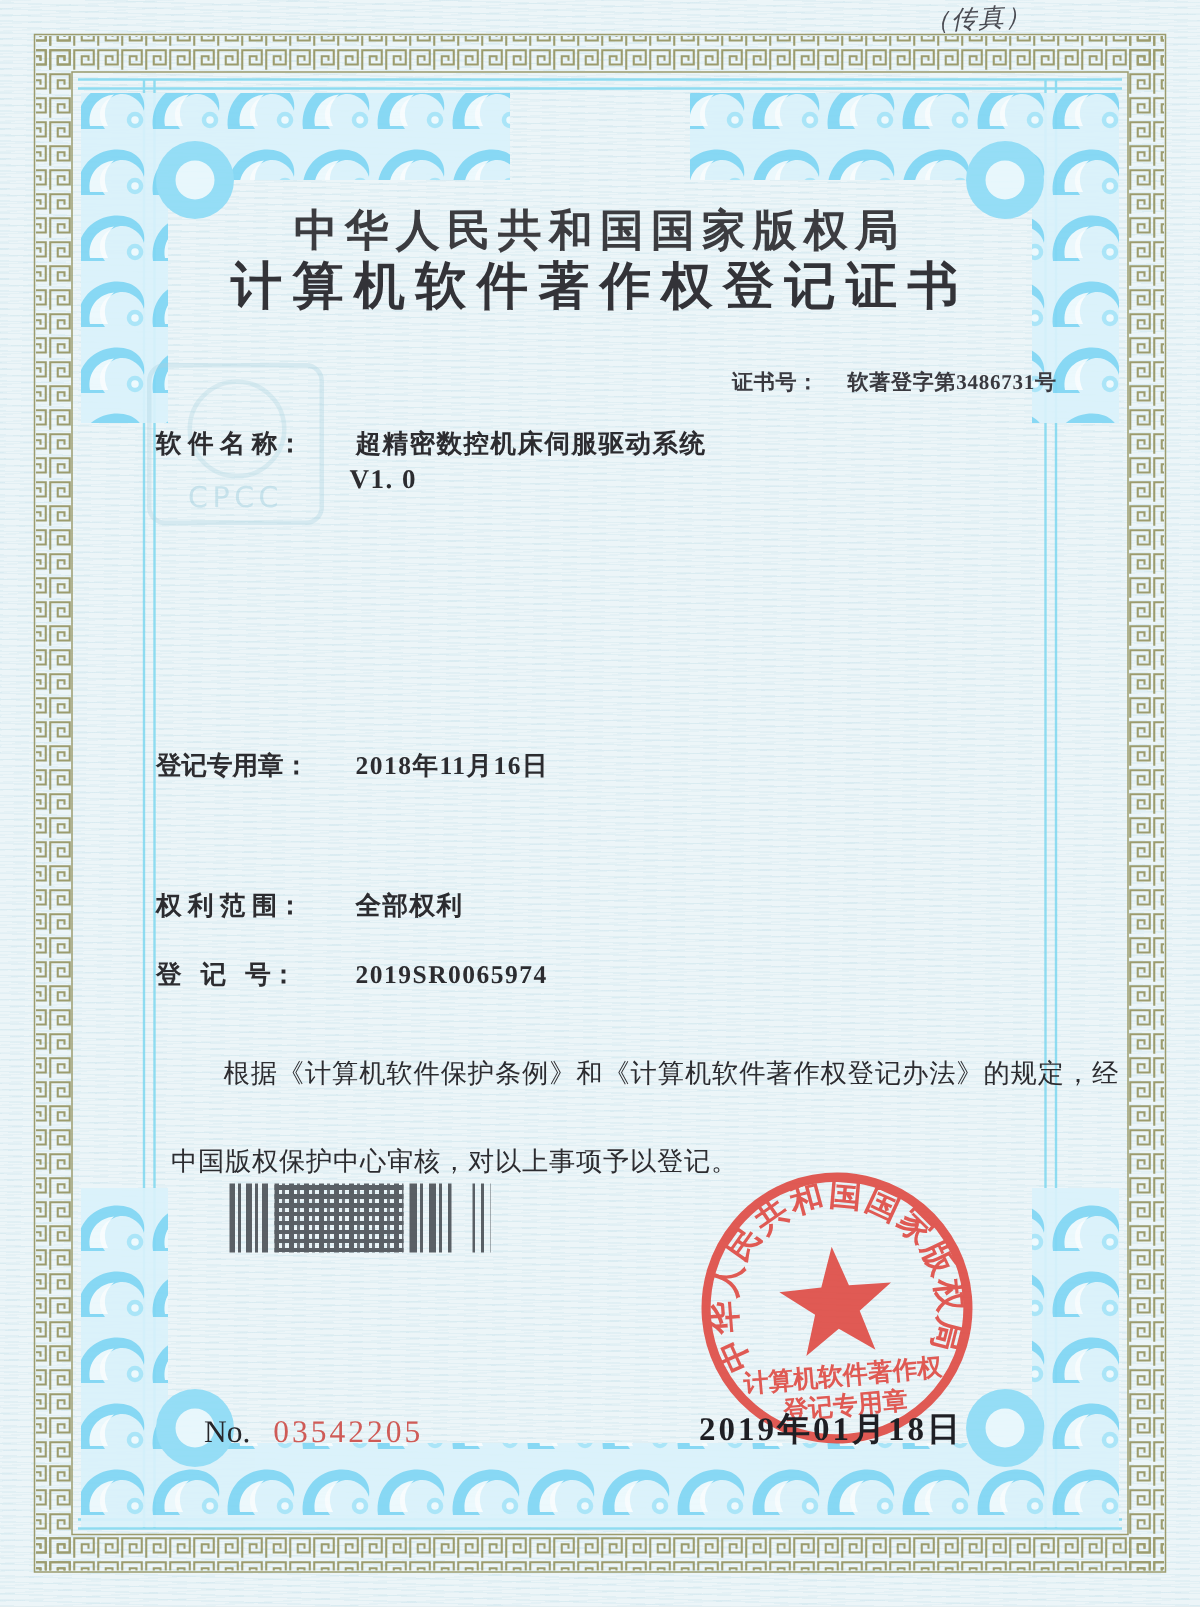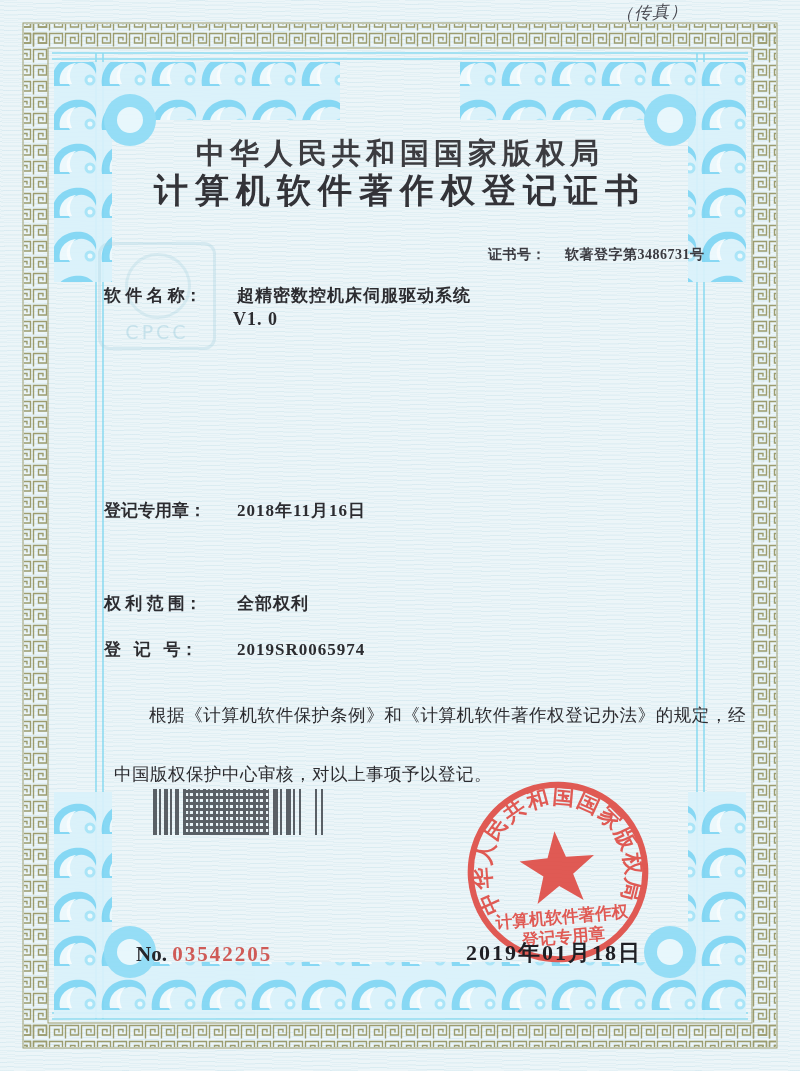--- a/index.html
+++ b/index.html
@@ -61,22 +61,22 @@
       repeating-linear-gradient(90deg,#474c52 0 3px,rgba(0,0,0,0) 3px 5px,#5b6168 5px 7px,rgba(0,0,0,0) 7px 10px);}
   .bc-stop{width:28px;background:repeating-linear-gradient(90deg,#474c52 0 5px,rgba(0,0,0,0) 5px 7px,#474c52 7px 9px,rgba(0,0,0,0) 9px 13px);}
   .bc-gap{width:6px;}
   .bc-end{width:12px;background:repeating-linear-gradient(90deg,#474c52 0 2px,rgba(0,0,0,0) 2px 6px);}
   .seal{position:absolute;left:462px;top:776px;width:192px;height:192px;z-index:4;}
   .seal-date{
     position:absolute;left:466px;top:938px;z-index:5;
     font-size:22px;font-weight:700;color:#1f1f24;letter-spacing:2px;
   }
   .serial{position:absolute;left:136px;top:942px;z-index:3;font-size:21px;}
-  .serial .no-label{font-weight:700;color:#26262b;}
-  .serial .no-value{color:#cf5b57;font-weight:700;letter-spacing:2px;}
+  .serial .no-label{font-weight:400;color:#26262b;}
+  .serial .no-value{color:#cf5b57;font-weight:400;letter-spacing:2px;margin-left:10px;}
 </style>
 </head>
 <body>
 
 <div class="page">
 
   <svg class="frame" width="800" height="1071" viewBox="0 0 800 1071" aria-hidden="true">
     <defs>
       <pattern id="meander" width="16" height="16" patternUnits="userSpaceOnUse">
         <path d="M1.5 14.5 V1.5 H14.5 V11 H6.5 V5.5 H11 V8.5" fill="none" stroke="#9c9c6e" stroke-width="1.4"></path>

